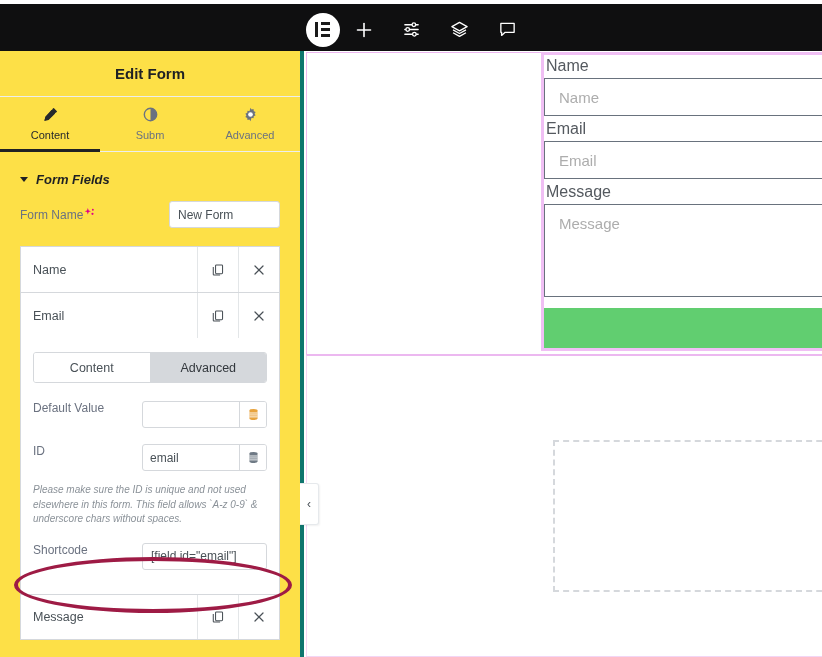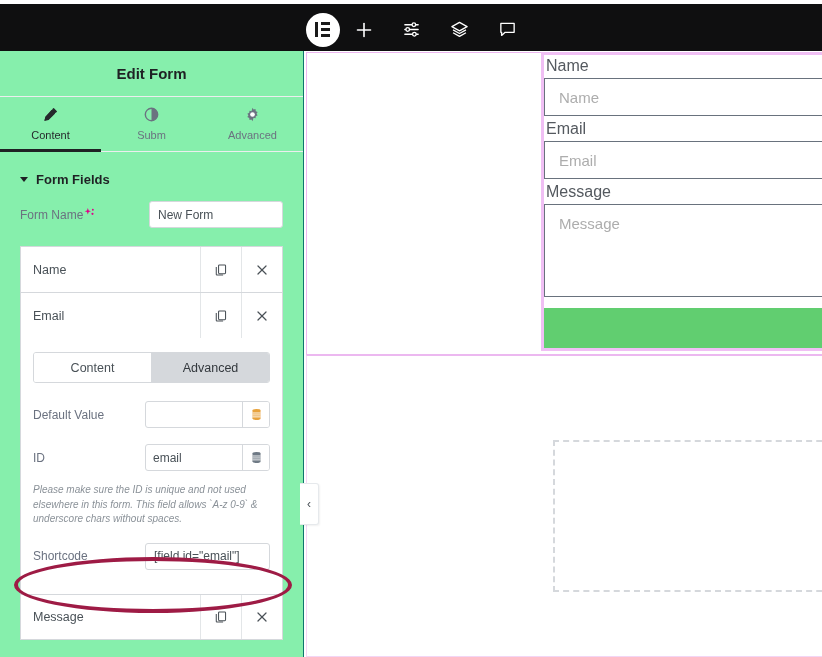--- a/index.html
+++ b/index.html
@@ -100,22 +100,22 @@
     white-space: nowrap;
     overflow: hidden;
   }
 
   
   .panel {
     position: absolute;
     left: 0; top: 51px;
     width: 304px;
     height: 606px;
-    background: #86efac;
-    border-right: 1px solid #0f766e;
+    background: #fde047;
+    border-right: 4px solid #0f766e;
     box-sizing: border-box;
     overflow: hidden;
   }
   .panel-header {
     height: 45px;
     display: flex;
     align-items: center;
     justify-content: center;
     font-size: 15px;
     font-weight: bold;
@@ -151,20 +151,21 @@
 
   .section-head {
     display: flex;
     align-items: center;
     gap: 8px;
     padding: 20px 20px 14px 20px;
     font-size: 13px;
     font-weight: bold;
     color: #1f2124;
     cursor: pointer;
+    font-style: italic;
   }
   .caret {
     width: 0; height: 0;
     border-left: 4.5px solid transparent;
     border-right: 4.5px solid transparent;
     border-top: 5.5px solid #1f2124;
   }
 
   .panel-body { padding: 0 20px; }
 
@@ -176,21 +177,21 @@
   .row-label {
     font-size: 12px;
     color: #6b7280;
     flex: 1;
     display: flex;
     align-items: center;
   }
   .ai-sparkle { display: block; }
 
   .txt-input {
-    width: 134px;
+    width: 111px;
     height: 27px;
     box-sizing: border-box;
     border: 1px solid #d5d8dc;
     border-radius: 3px;
     background: #ffffff;
     font-size: 12px;
     color: #495157;
     padding: 0 8px;
     display: flex;
     align-items: center;
@@ -256,21 +257,20 @@
     cursor: pointer;
   }
   .seg-btn.active {
     background: #d5d8dc;
     color: #33383d;
   }
   .seg-btn + .seg-btn { border-left: 1px solid #d5d8dc; }
 
   .erow {
     display: flex;
-    align-items: center;
     margin-bottom: 16px;
   }
   .erow-label {
     font-size: 12px;
     color: #6b7280;
     flex: 1;
   }
   .input-group {
     display: flex;
     align-items: stretch;

